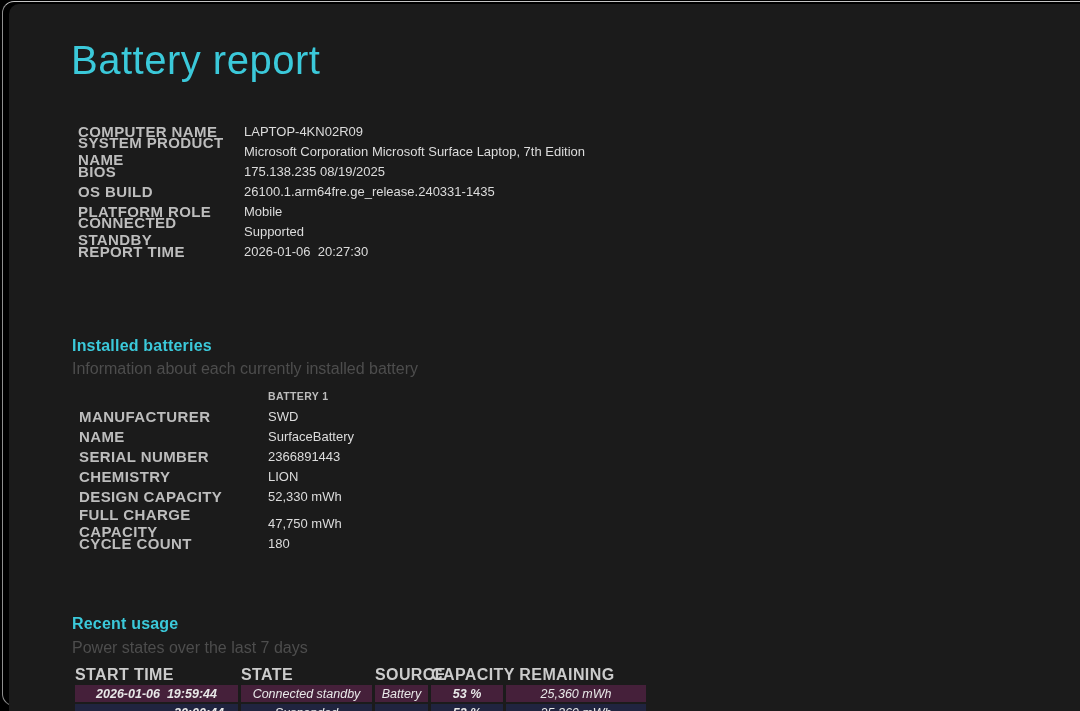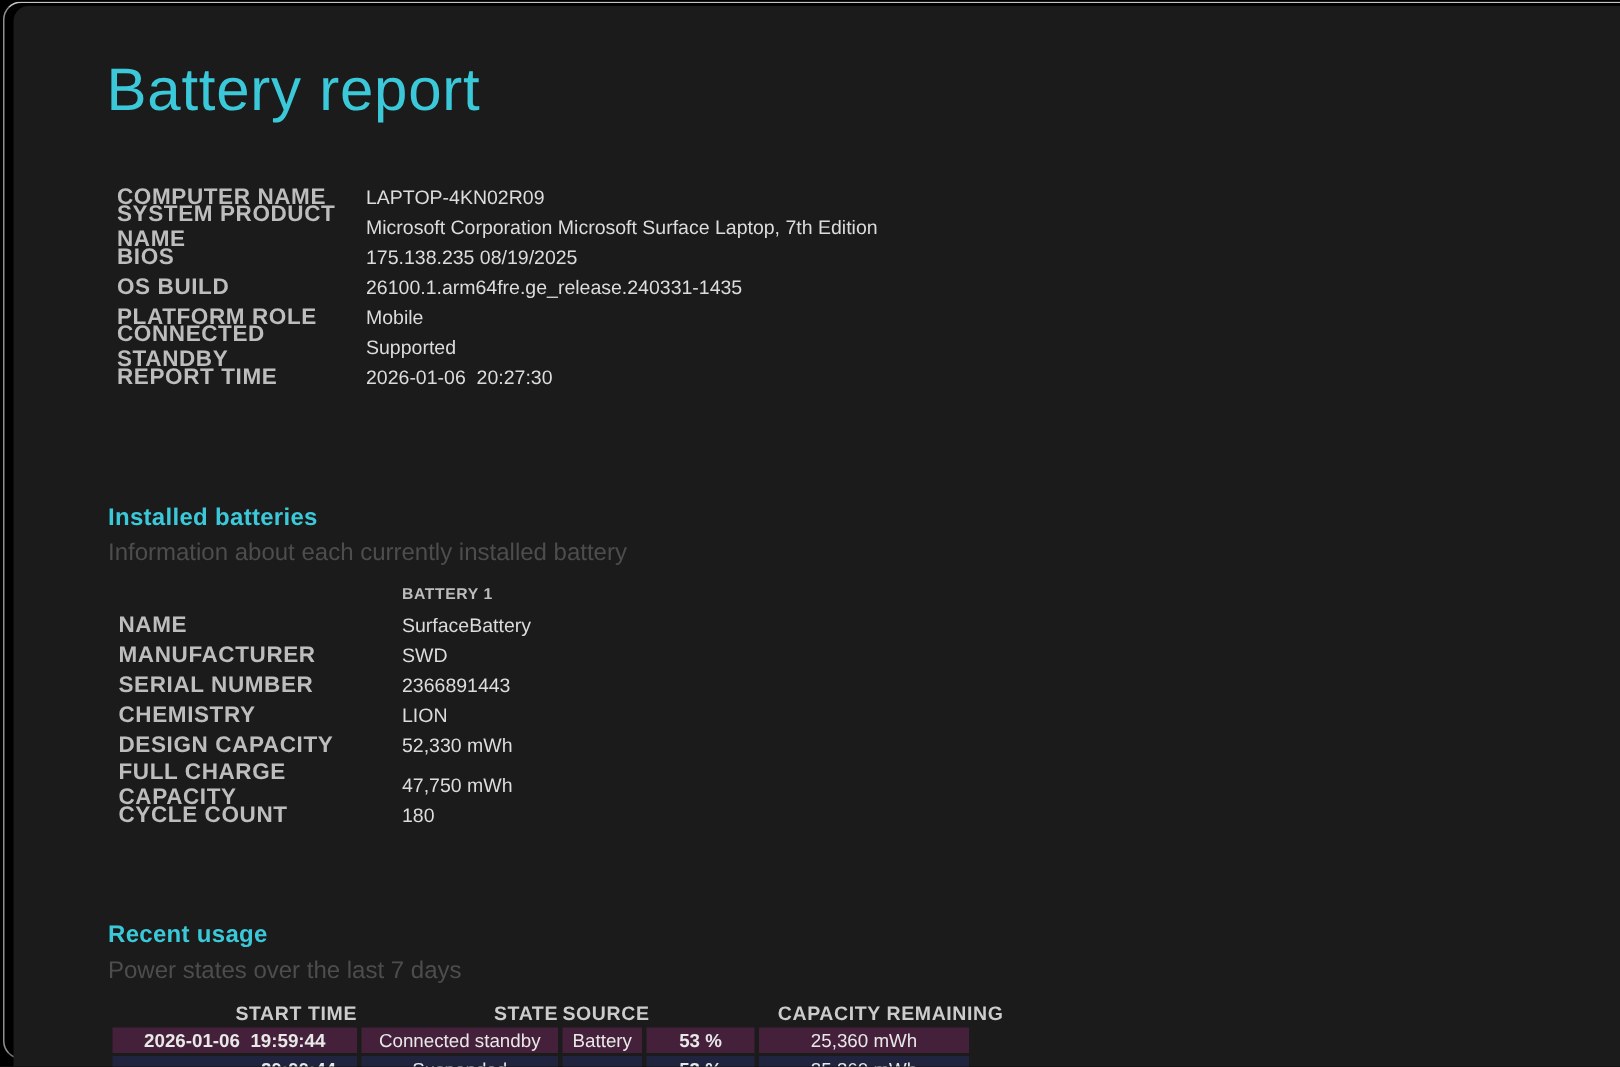--- a/index.html
+++ b/index.html
@@ -74,26 +74,26 @@
   .battgrid{position:absolute; left:79px;}
   .battgrid .kv-label{width:189px;}
   .battgrid-1{top:406px;}
   .battgrid-2{top:513px;}
 
   
   .usage-table{position:absolute; left:75px; top:667px; width:594px;}
   .u-row{display:flex; gap:3px;}
   .u-head{height:16px; align-items:center;}
   .u-head .hc{
-    font-size:13px; font-weight:bold; letter-spacing:0.4px;
-    color:var(--table-header); text-align:right;
+    font-size:16px; font-weight:bold; letter-spacing:0.4px;
+    color:var(--table-header); text-align:left;
   }
   .c1{width:163px;} .c2{width:131px;} .c3{width:53px;} .c4{width:72px;} .c5{width:140px;}
   .c45{width:238px;}
-  .u-data{height:17px; margin-top:2px;}
+  .u-data{height:17px; margin-top:2px;font-style:italic;}
   .u-data .dc{
     font-size:12.5px; color:var(--row-text);
     display:flex; align-items:center; justify-content:center;
     white-space:pre; overflow:hidden;
   }
   .u-data.battery .dc{background:var(--row-battery);}
   .u-data.suspended .dc{background:var(--row-suspended);}
   .dc.time{font-weight:bold;}
   .dc.pct{font-weight:bold;}
   .u-data .dc.right{justify-content:flex-end; padding-right:14px;}
@@ -138,26 +138,26 @@
       <div class="kv-value">2026-01-06  20:27:30</div>
     </div>
   </div>
 
   <h2 class="section-heading" style="left:72px; top:337px;">Installed batteries</h2>
   <div class="section-subtitle" style="left:72px; top:360px;">Information about each currently installed battery</div>
   <div class="battery-col-header">BATTERY 1</div>
 
   <div class="battgrid battgrid-1">
     <div class="kv-row">
+      <div class="kv-label">MANUFACTURER</div>
+      <div class="kv-value">SWD</div>
+    </div>
+    <div class="kv-row">
       <div class="kv-label">NAME</div>
       <div class="kv-value">SurfaceBattery</div>
-    </div>
-    <div class="kv-row">
-      <div class="kv-label">MANUFACTURER</div>
-      <div class="kv-value">SWD</div>
     </div>
     <div class="kv-row">
       <div class="kv-label">SERIAL NUMBER</div>
       <div class="kv-value">2366891443</div>
     </div>
     <div class="kv-row">
       <div class="kv-label">CHEMISTRY</div>
       <div class="kv-value">LION</div>
     </div>
     <div class="kv-row">

